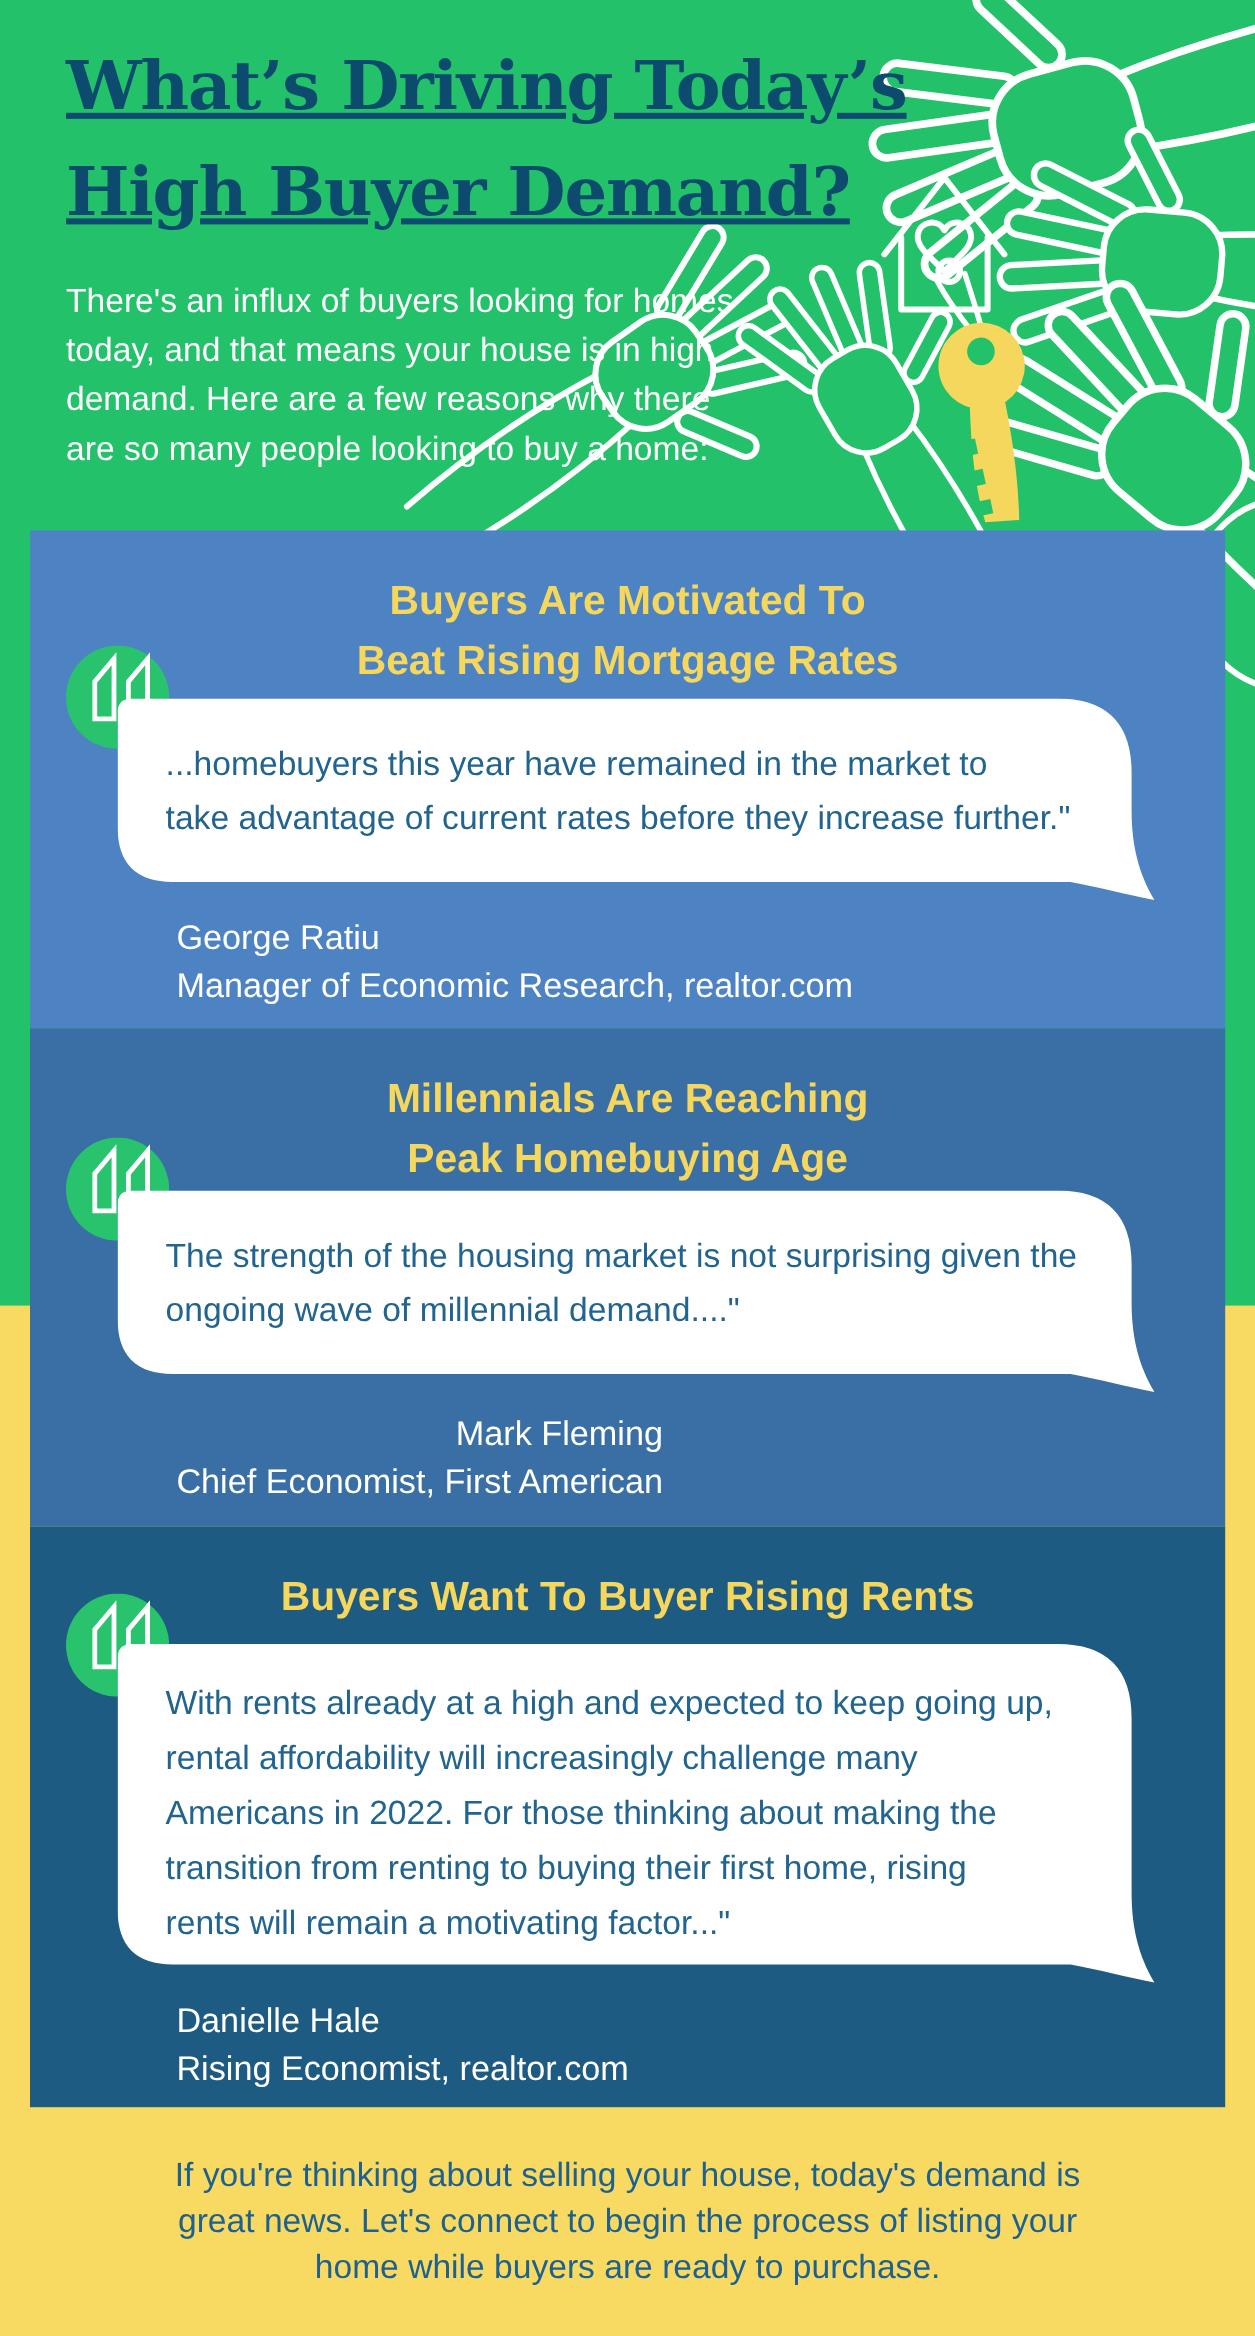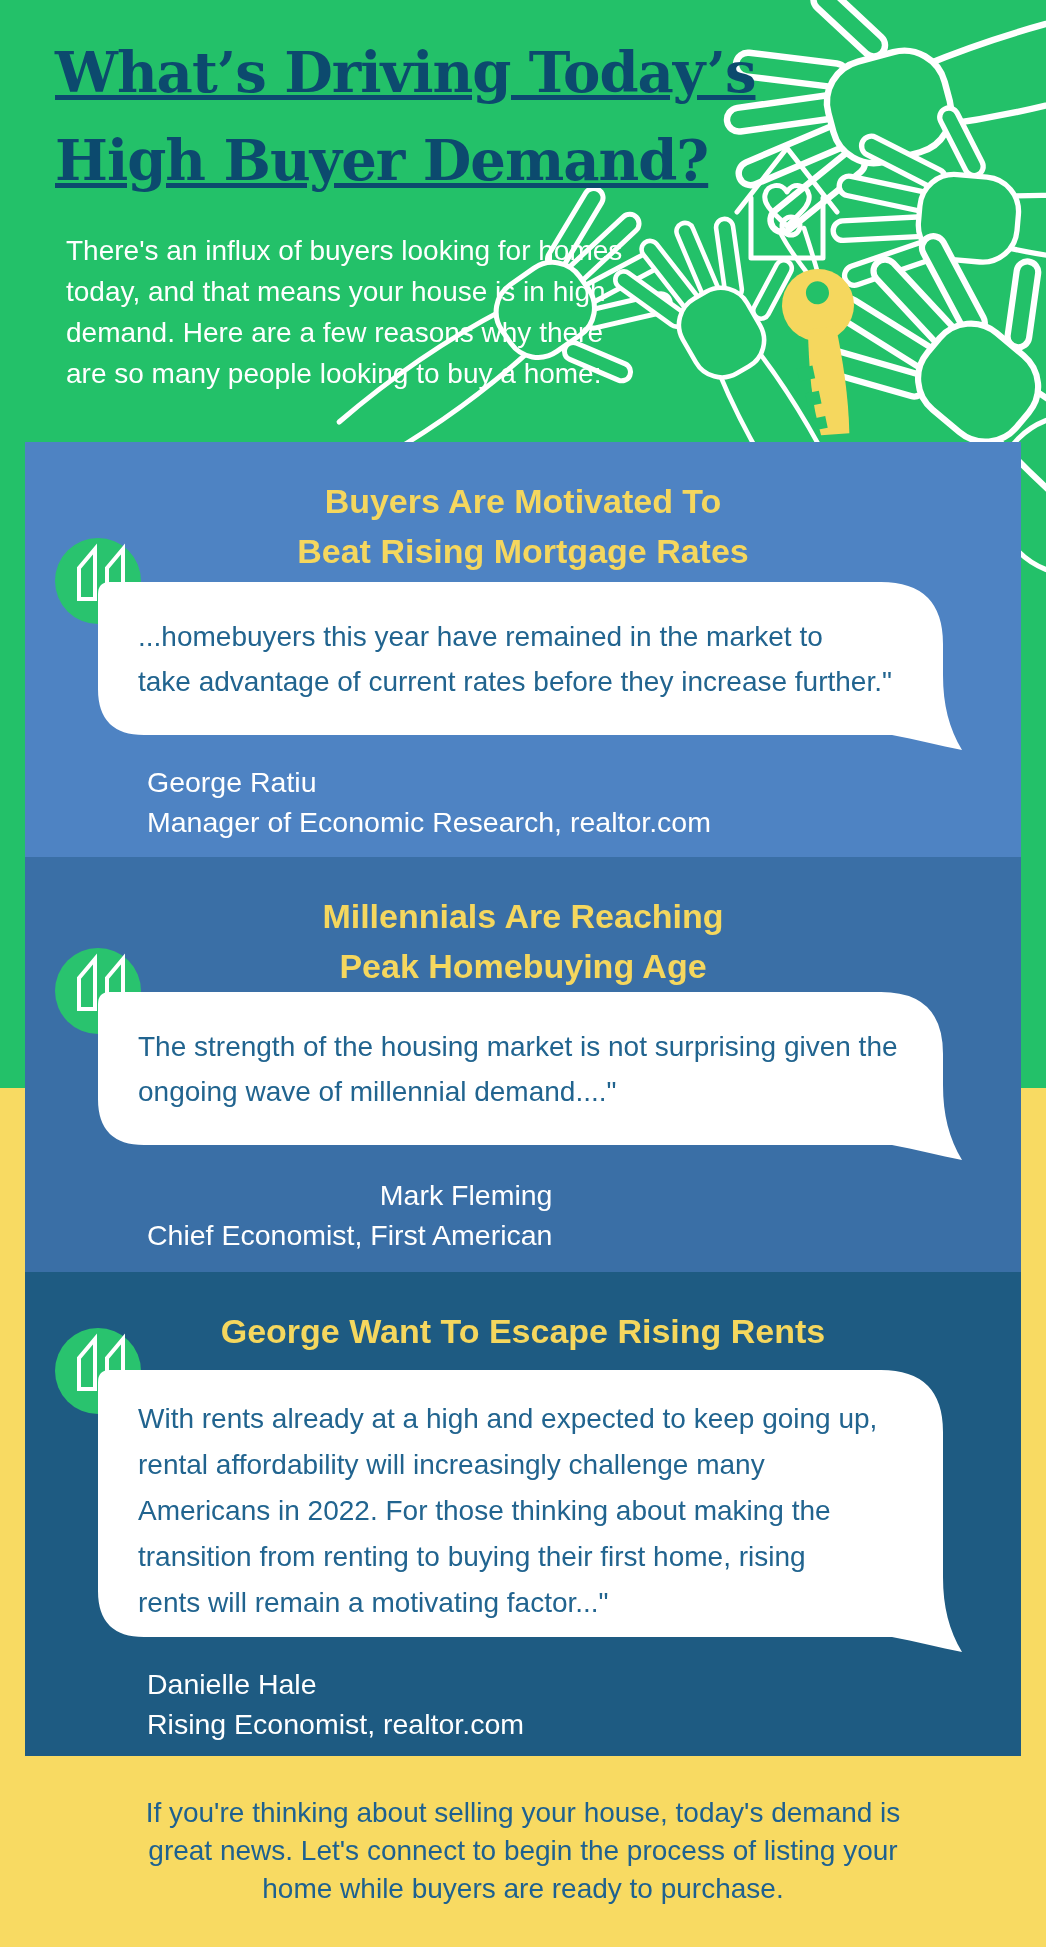--- a/index.html
+++ b/index.html
@@ -5,21 +5,21 @@
   html,body{margin:0;padding:0;}
   body{width:1046px;height:1947px;overflow:hidden;font-family:"Liberation Sans",sans-serif;}
   .page{position:relative;width:1046px;height:1947px;overflow:hidden;background:#23c169;}
   .bg-yellow{position:absolute;left:0;top:1088px;width:1046px;height:859px;background:#f8da62;}
   .deco{position:absolute;left:0;top:0;z-index:0;}
   .deco .ln{fill:none;stroke:#fff;stroke-width:4.6;stroke-linecap:round;}
   .deco .fgr,.deco .palm{fill:#23c169;stroke:#fff;stroke-width:4.6;}
   .deco .outline{fill:none;stroke:#fff;stroke-width:5;stroke-linejoin:round;stroke-linecap:round;}
   .header{position:absolute;left:55px;top:28px;z-index:2;}
   .header h1{margin:0;font:bold 56px/88px "DejaVu Serif",serif;letter-spacing:-1px;color:#0c4a6e;white-space:pre-line;text-decoration:underline;}
-  .header p{margin:26px 11px 0;font:28px/41px "Liberation Sans",sans-serif;color:#ffffff;white-space:pre-line;}
+  .header p{margin:26px 0 0;font:28px/41px "Liberation Sans",sans-serif;color:#ffffff;white-space:pre-line;}
   .card{position:absolute;left:25px;width:996px;z-index:1;}
   .c1{top:442px;height:415px;background:#4e83c3;}
   .c2{top:857px;height:415px;background:#3a6fa6;}
   .c3{top:1272px;height:484px;background:#1e5b82;}
   .card h2{margin:34px 0 0;text-align:center;font:bold 34px/50px "Liberation Sans",sans-serif;color:#f5d75e;white-space:pre-line;}
   .badge{position:absolute;width:86px;height:86px;}
   .b1{left:30px;top:96px;} .b2{left:30px;top:91px;} .b3{left:30px;top:56px;}
   .bubble{position:absolute;left:73px;}
   .bub1{top:140px;} .bub2{top:135px;} .bub3{top:98px;}
   .quote{position:absolute;left:113px;width:795px;font:28px/45px "Liberation Sans",sans-serif;color:#21648f;white-space:pre-line;}
@@ -133,21 +133,21 @@
     </svg>
     <div class="quote q2">The strength of the housing market is not surprising given the
 ongoing wave of millennial demand...."</div>
     <div class="attr a2">
       <div>Mark Fleming</div>
       <div>Chief Economist, First American</div>
     </div>
   </section>
 
   <section class="card c3">
-    <h2>George Want To Escape Rising Rents</h2>
+    <h2>Buyers Want To Buyer Rising Rents</h2>
     <div class="badge b3">
       <svg width="86" height="86" viewBox="0 0 86 86">
         <circle cx="43" cy="43" r="43" fill="#29c36e"></circle>
         <polygon points="24,30 40,11 40,61 24,61" fill="none" stroke="#fff" stroke-width="4"></polygon>
         <polygon points="52,30 68,11 68,61 52,61" fill="none" stroke="#fff" stroke-width="4"></polygon>
       </svg>
     </div>
     <svg class="bubble bub3" width="870" height="286" viewBox="0 0 870 286">
       <path d="M 12 0 L 783 0 Q 845 0 845 62 L 845 207 C 845 237 851 260 864 282 C 842 278 817 271 794 267 L 46 267 Q 0 267 0 221 L 0 12 Q 0 0 12 0 Z" fill="#ffffff"></path>
     </svg>

